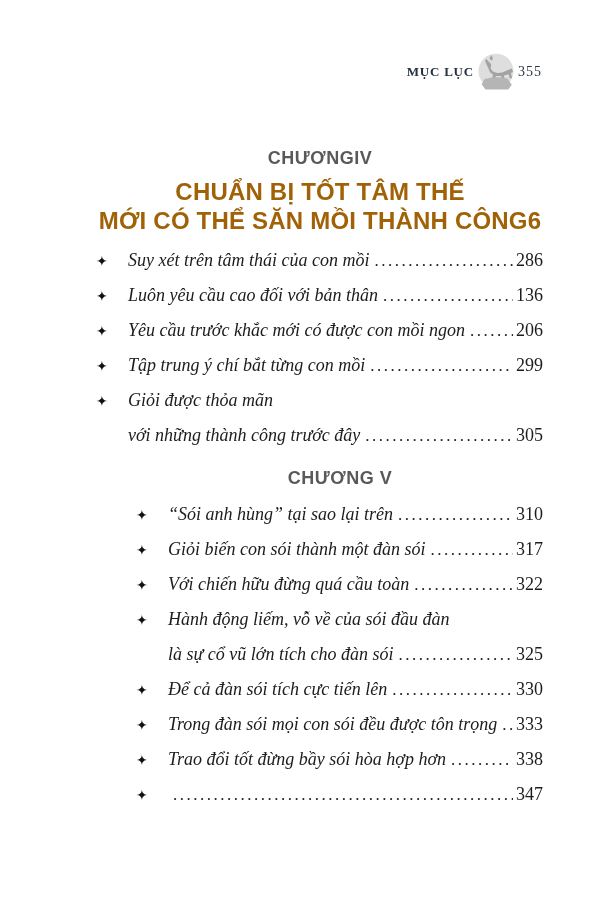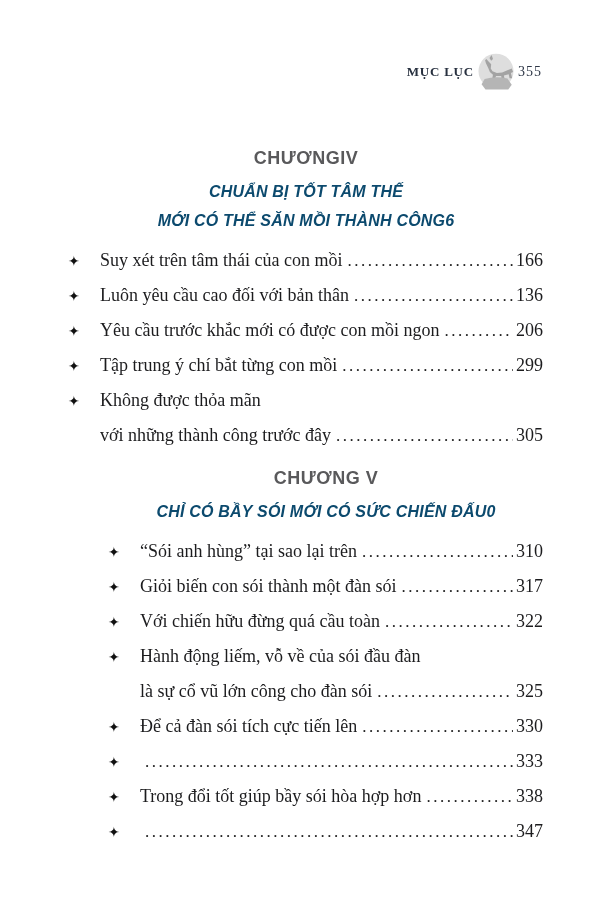--- a/index.html
+++ b/index.html
@@ -20,51 +20,50 @@
   }
   .hdr-label{
     font-size:13px;font-weight:bold;letter-spacing:0.8px;
     color:#27303f;white-space:nowrap;
   }
   .hdr-num{
     font-size:14px;color:#2e3747;letter-spacing:1px;white-space:nowrap;text-align:right;
   }
   .wolf-icon{width:42px;height:42px;flex:0 0 auto;}
   
-  .section{text-align:center;}
+  .section{text-align:center;margin-left:28px;}
   .section.first{margin-top:54px;}
   .section.second{margin-top:20px;padding-left:40px;}
   .chap-label{
     font-family:"Liberation Sans","DejaVu Sans",sans-serif;
     font-weight:bold;font-size:18px;color:#59595b;
     letter-spacing:0.5px;
   }
   .chap-title{
     margin-top:8px;
     font-family:"Liberation Sans","DejaVu Sans",sans-serif;
-    font-weight:bold;font-size:16px;line-height:29px;color:#0c4a6e;
+    font-weight:bold;font-size:24px;line-height:29px;color:#a16207;
     letter-spacing:0.2px;
-    font-style:italic;
   }
   
   .entries{
     margin:13px 69px 0 68px;
     text-align:left;
   }
   .row{
     display:flex;align-items:baseline;
     font-size:18px;line-height:24px;margin-bottom:10px;
     color:#1c1c1e;
   }
   .bullet{
     flex:0 0 32px;font-size:14px;color:#111;
     font-family:"DejaVu Sans",sans-serif;
   }
   .indent{flex:0 0 32px;}
-  .etext{white-space:nowrap;}
+  .etext{white-space:nowrap;font-style:italic;}
   .leader{
     flex:1 1 auto;overflow:hidden;white-space:nowrap;
     margin:0 3px 0 5px;min-width:8px;
   }
   .leader::after{
     content:"................................................................................";
     letter-spacing:2.5px;font-size:17px;color:#222;
   }
   .epage{white-space:nowrap;flex:0 0 auto;}
 </style>
@@ -93,21 +92,21 @@
       <div>CHUẨN BỊ TỐT TÂM THẾ</div>
       <div>MỚI CÓ THỂ SĂN MỒI THÀNH CÔNG6</div>
     </div>
 
     <div class="entries">
 
       <div class="row">
         <span class="bullet">✦</span>
         <span class="etext">Suy xét trên tâm thái của con mồi</span>
         <span class="leader"></span>
-        <span class="epage">166</span>
+        <span class="epage">286</span>
       </div>
 
       <div class="row">
         <span class="bullet">✦</span>
         <span class="etext">Luôn yêu cầu cao đối với bản thân</span>
         <span class="leader"></span>
         <span class="epage">136</span>
       </div>
 
       <div class="row">
@@ -119,37 +118,34 @@
 
       <div class="row">
         <span class="bullet">✦</span>
         <span class="etext">Tập trung ý chí bắt từng con mồi</span>
         <span class="leader"></span>
         <span class="epage">299</span>
       </div>
 
       <div class="row">
         <span class="bullet">✦</span>
-        <span class="etext">Không được thỏa mãn</span>
+        <span class="etext">Giỏi được thỏa mãn</span>
       </div>
       <div class="row">
         <span class="indent"></span>
         <span class="etext">với những thành công trước đây </span>
         <span class="leader"></span>
         <span class="epage">305</span>
       </div>
 
     </div>
   </div>
 
   <div class="section second">
     <div class="chap-label">CHƯƠNG V</div>
-    <div class="chap-title">
-      <div>CHỈ CÓ BẦY SÓI MỚI CÓ SỨC CHIẾN ĐẤU0</div>
-    </div>
 
     <div class="entries">
 
       <div class="row">
         <span class="bullet">✦</span>
         <span class="etext">“Sói anh hùng” tại sao lại trên </span>
         <span class="leader"></span>
         <span class="epage">310</span>
       </div>
 
@@ -166,41 +162,42 @@
         <span class="leader"></span>
         <span class="epage">322</span>
       </div>
 
       <div class="row">
         <span class="bullet">✦</span>
         <span class="etext">Hành động liếm, vỗ về của sói đầu đàn</span>
       </div>
       <div class="row">
         <span class="indent"></span>
-        <span class="etext">là sự cổ vũ lớn công cho đàn sói </span>
+        <span class="etext">là sự cổ vũ lớn tích cho đàn sói </span>
         <span class="leader"></span>
         <span class="epage">325</span>
       </div>
 
       <div class="row">
         <span class="bullet">✦</span>
         <span class="etext">Để cả đàn sói tích cực tiến lên</span>
         <span class="leader"></span>
         <span class="epage">330</span>
       </div>
 
       <div class="row">
         <span class="bullet">✦</span>
+        <span class="etext">Trong đàn sói mọi con sói đều được tôn trọng </span>
         <span class="leader"></span>
         <span class="epage">333</span>
       </div>
 
       <div class="row">
         <span class="bullet">✦</span>
-        <span class="etext">Trong đổi tốt giúp bầy sói hòa hợp hơn</span>
+        <span class="etext">Trao đổi tốt đừng bầy sói hòa hợp hơn</span>
         <span class="leader"></span>
         <span class="epage">338</span>
       </div>
 
       <div class="row">
         <span class="bullet">✦</span>
         <span class="leader"></span>
         <span class="epage">347</span>
       </div>
 

